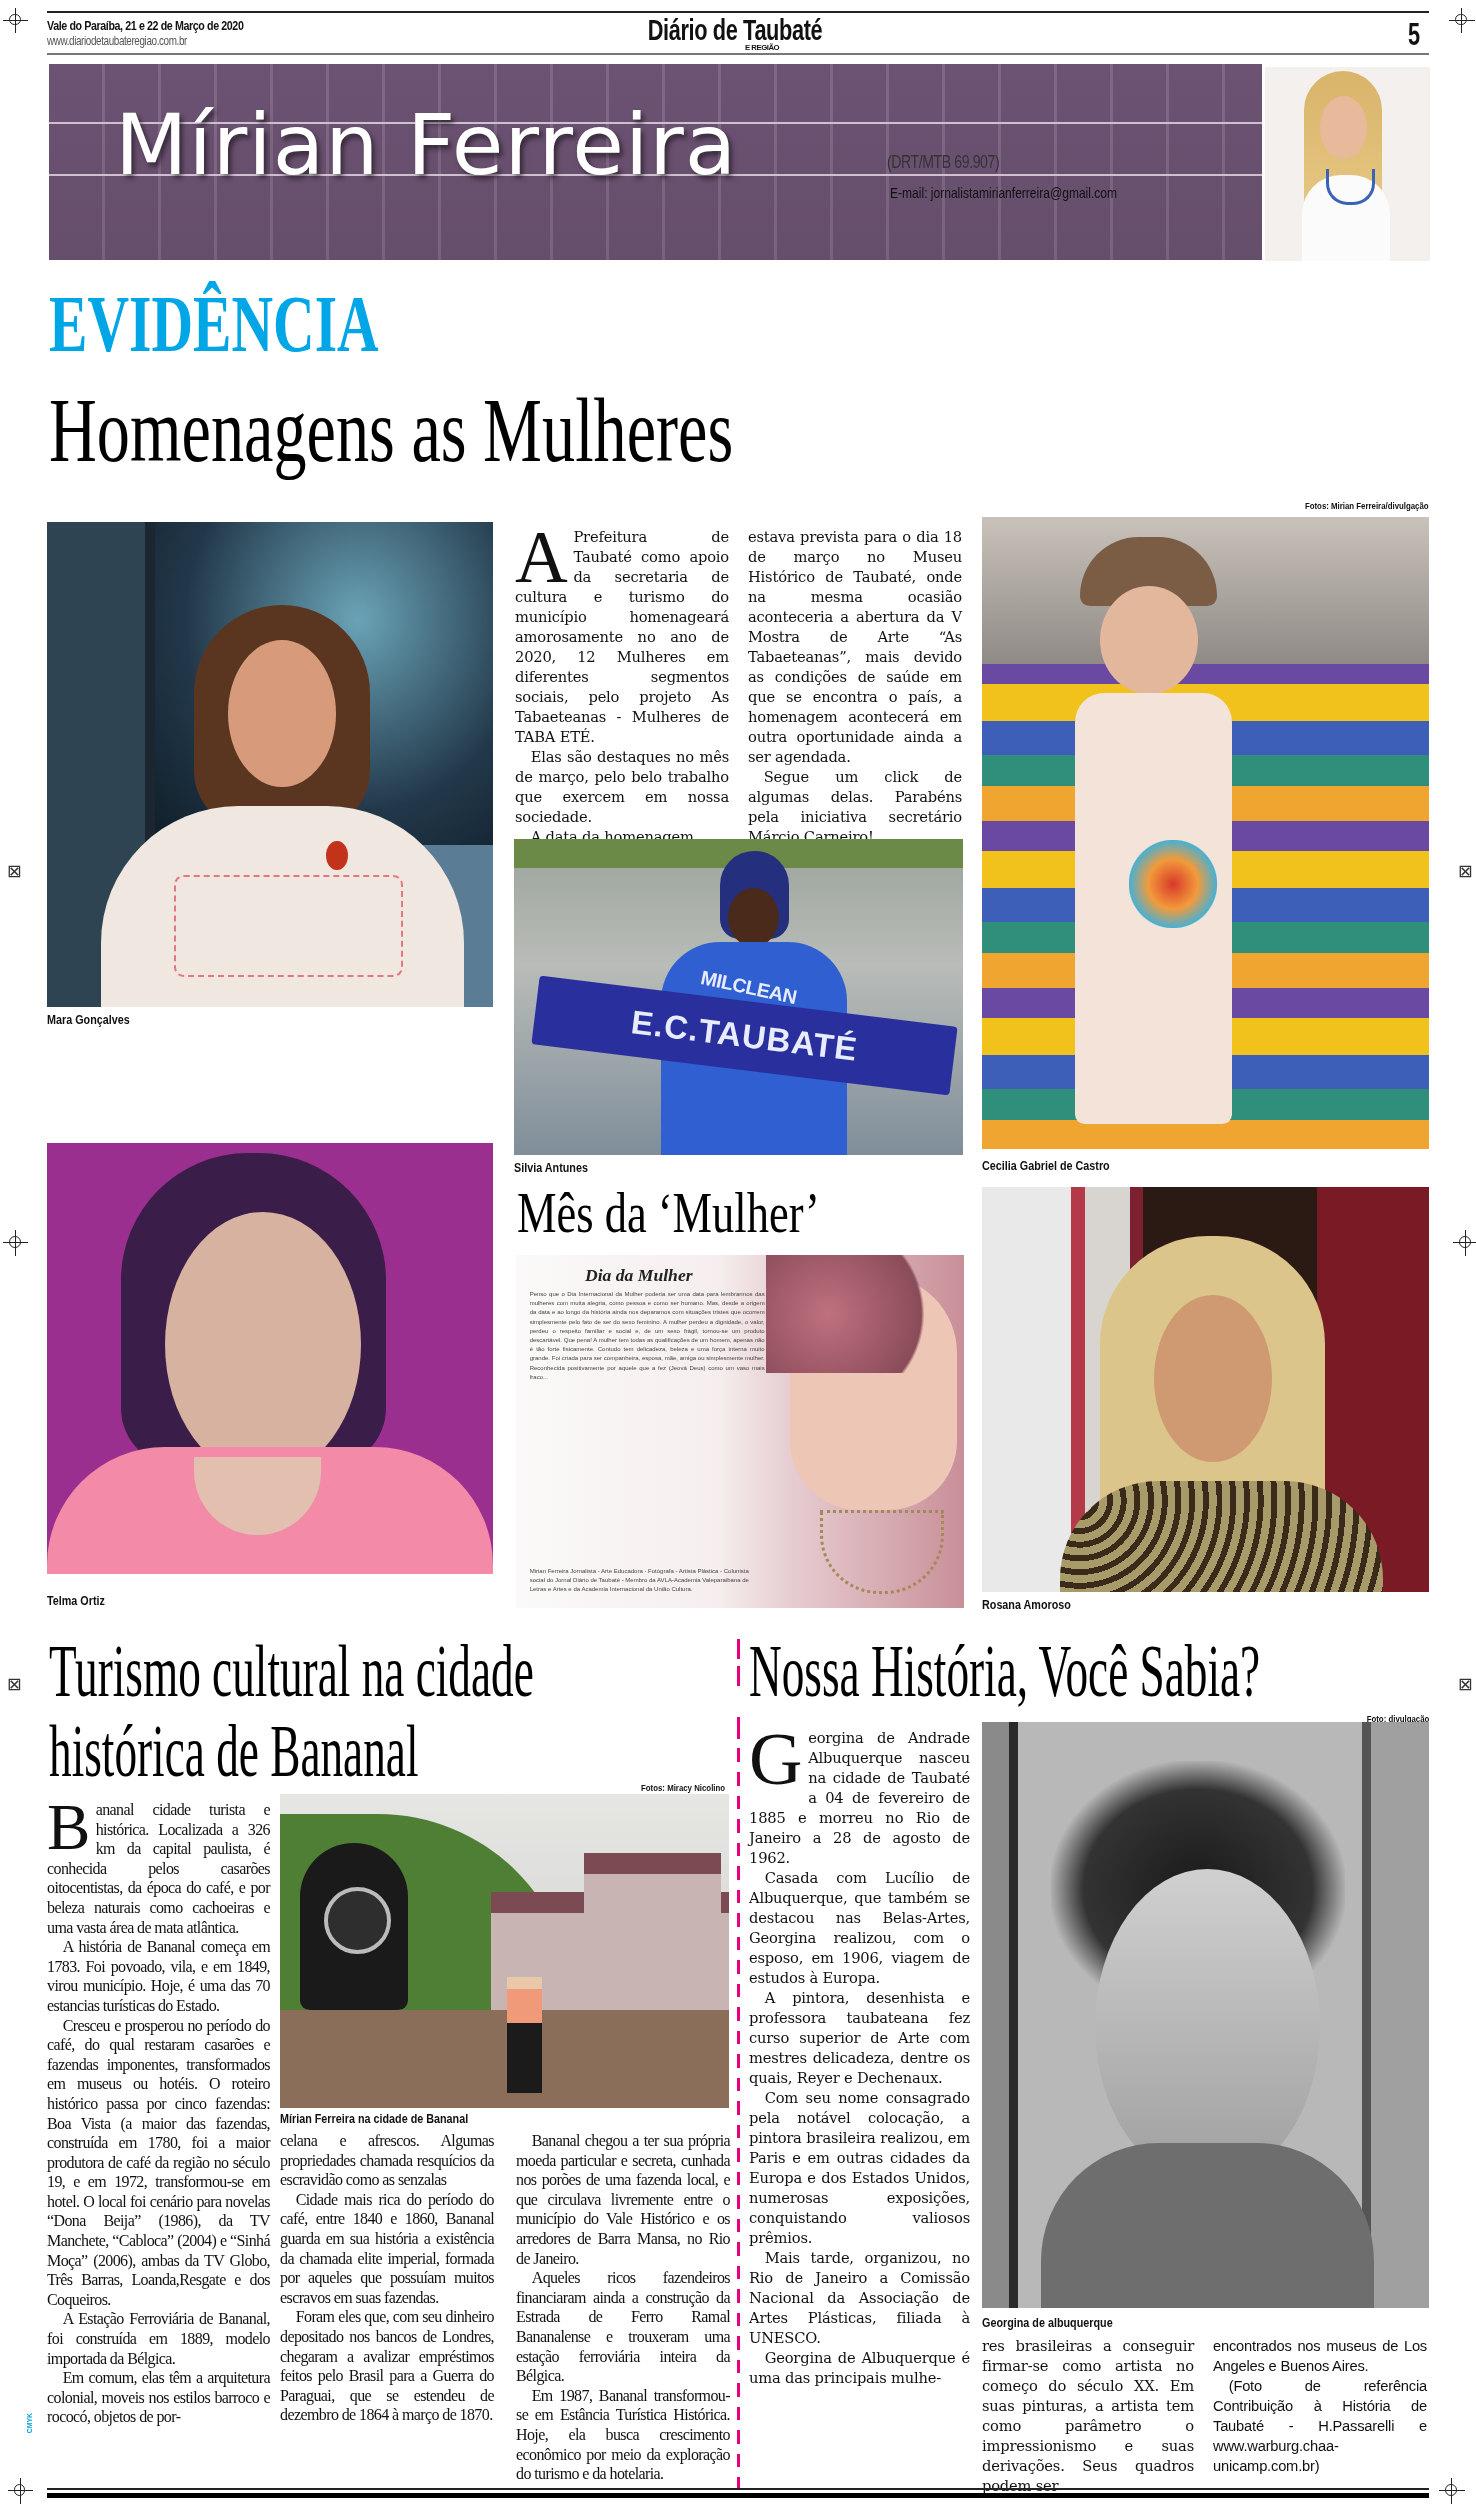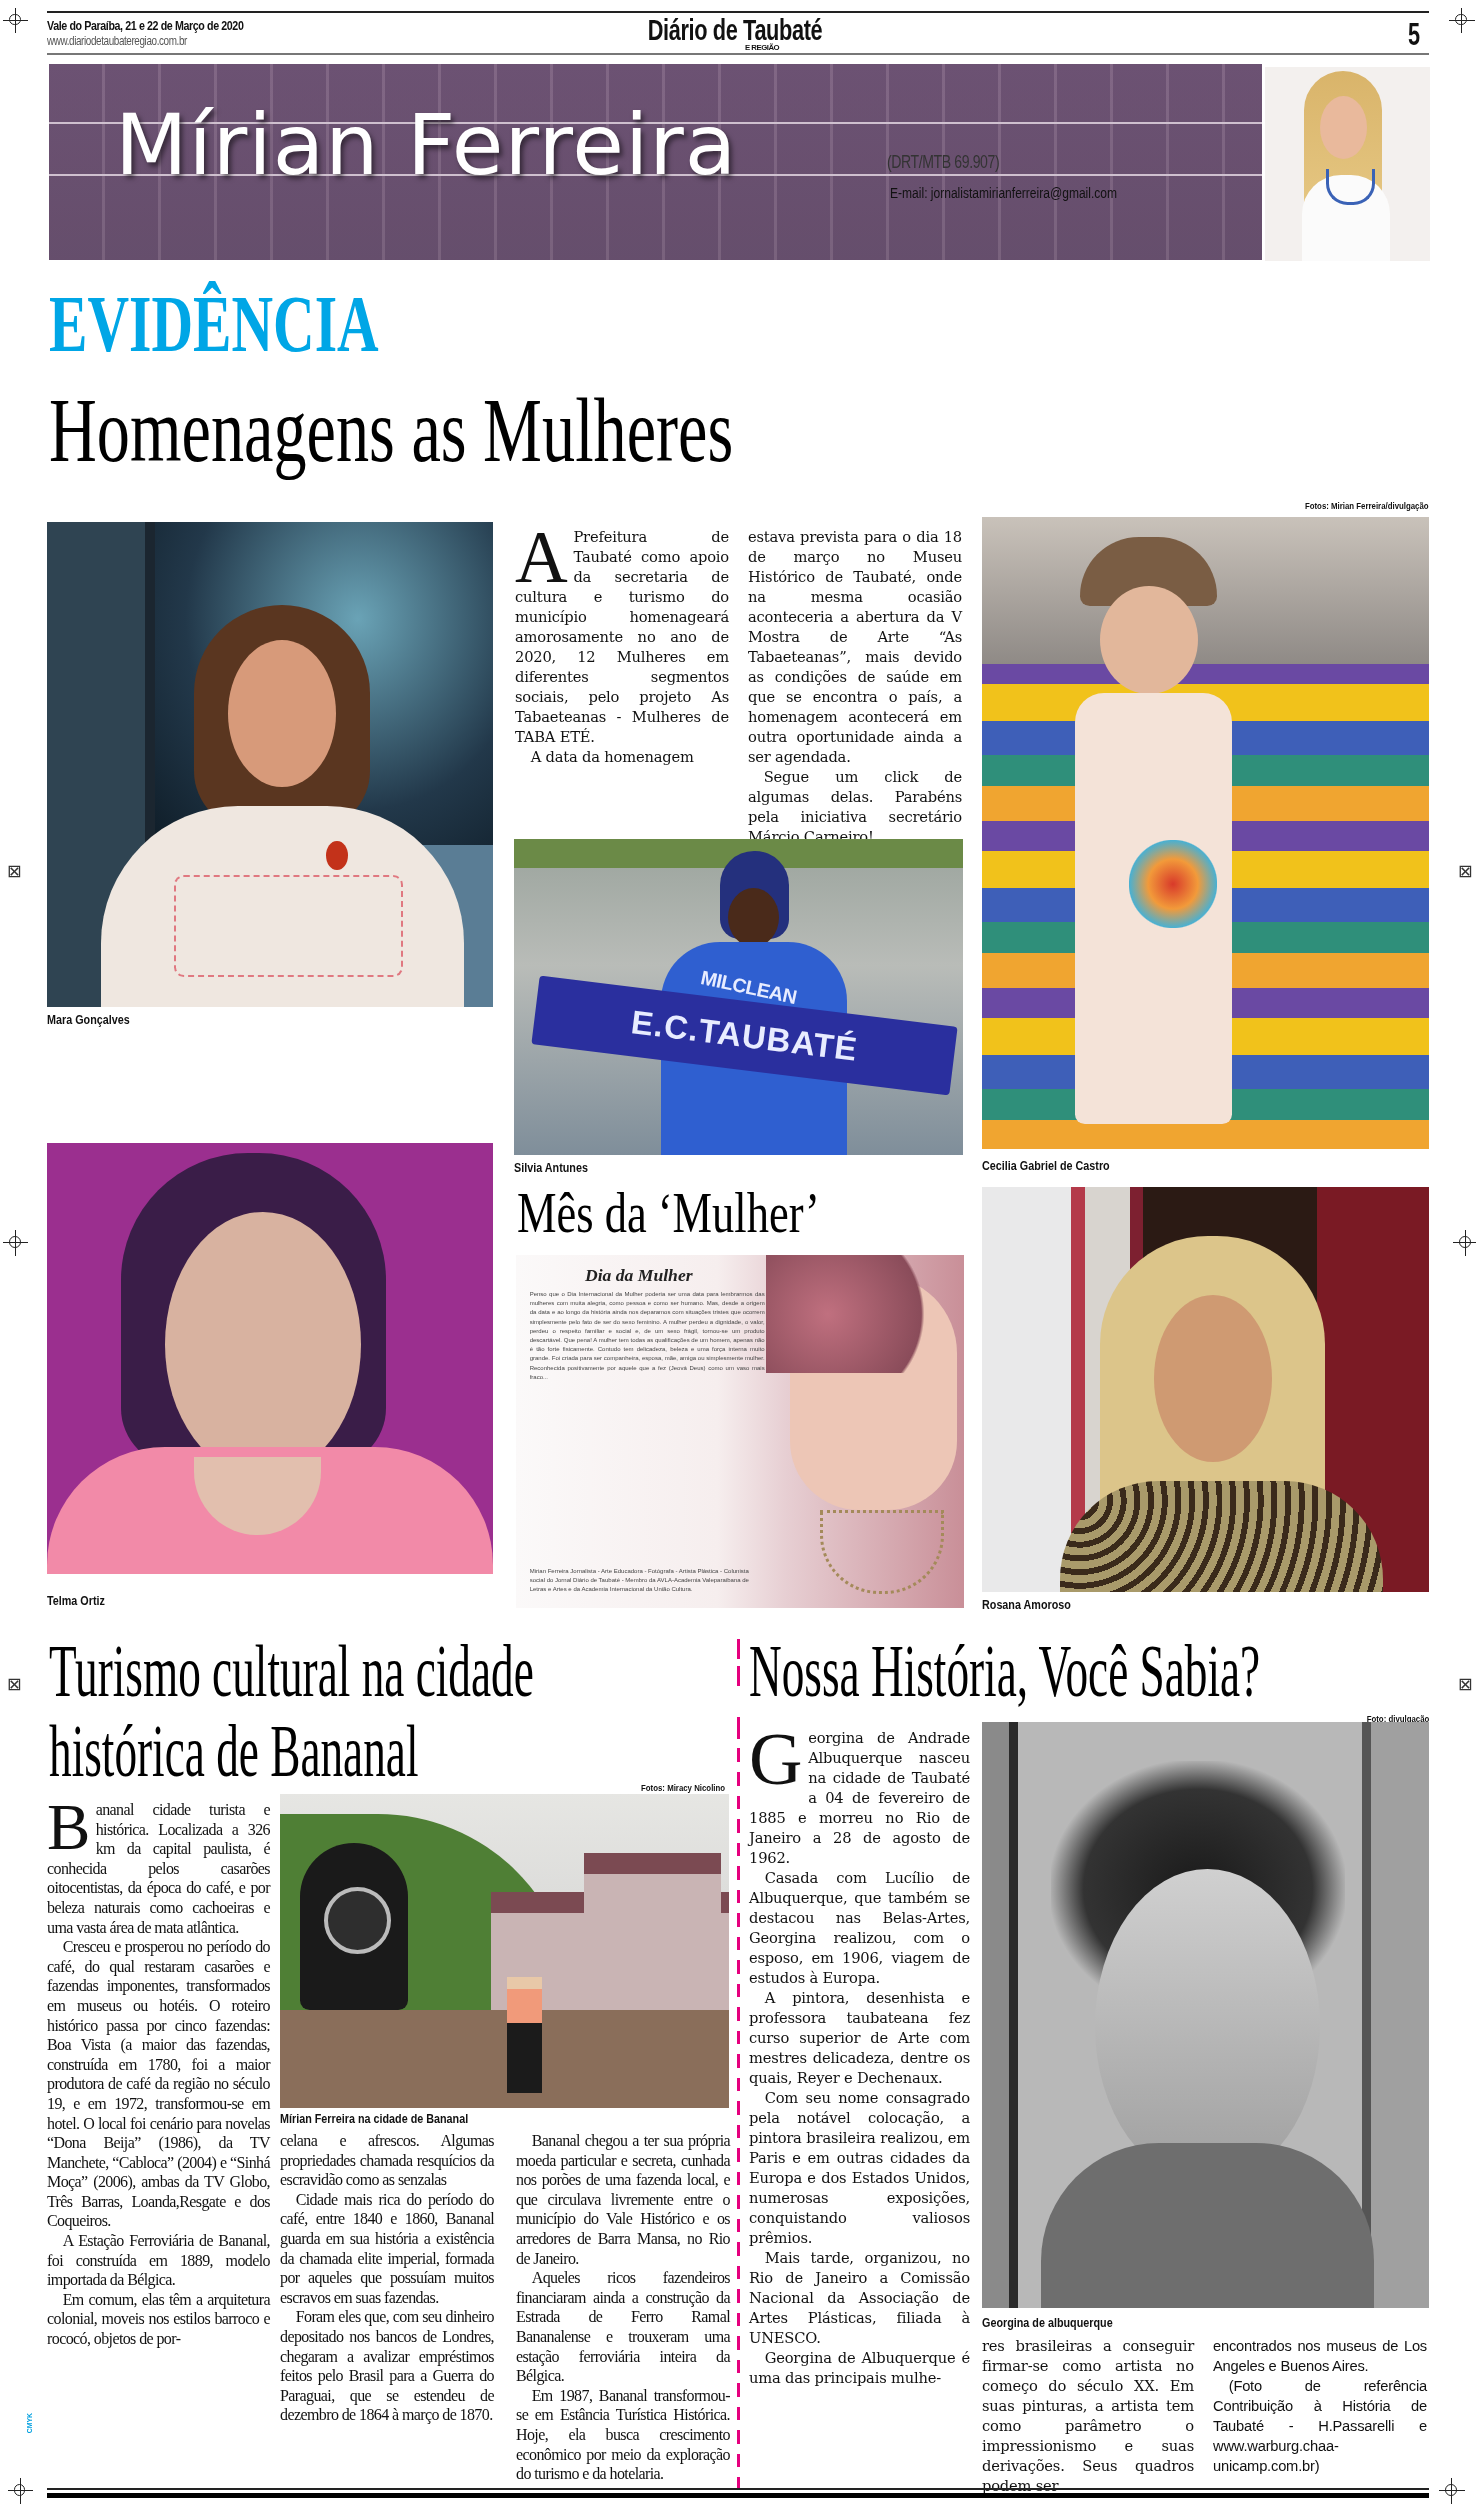--- a/index.html
+++ b/index.html
@@ -80,20 +80,21 @@
   <div class="abs" style="left:147px;top:83px;width:176px;height:225px;background:#5a3620;border-radius:88px 88px 59px 59px"></div>
   <div class="abs" style="left:181px;top:118px;width:108px;height:147px;background:#d79a7a;border-radius:50%"></div>
   <div class="abs" style="left:54px;top:284px;width:363px;height:206px;background:#efe7e0;border-radius:137px 137px 0 0"></div>
   <div class="abs" style="left:127px;top:353px;width:225px;height:98px;border:2.9px dashed #e07880;border-radius:9.8px"></div>
   <div class="abs" style="left:279px;top:319px;width:21.6px;height:29px;background:#c3321a;border-radius:50%"></div>
 </div>
 <div class="caption" style="left:47px;top:1013px">Mara Gonçalves</div>
 
 <div class="col" style="left:515px;top:527px;width:214px;font-family:'DejaVu Serif',serif;font-size:14.7px;line-height:20px;letter-spacing:-0.2px">
   <p class="first"><span class="dropcap" style="font-size:73px;line-height:57px">A</span><span>Prefeitura de Taubaté como apoio da secretaria de cultura e turismo do município homenageará amorosamente no ano de 2020, 12 Mulheres em diferentes segmentos sociais, pelo projeto As Tabaeteanas - Mulheres de TABA ETÉ.</span></p>
+  <p>Elas são destaques no mês de março, pelo belo trabalho que exercem em nossa sociedade.</p>
   <p>A data da homenagem</p>
 </div>
 <div class="col" style="left:748px;top:527px;width:214px;font-family:'DejaVu Serif',serif;font-size:14.7px;line-height:20px;letter-spacing:-0.2px">
   <p class="first">estava prevista para o dia 18 de março no Museu Histórico de Taubaté, onde na mesma ocasião aconteceria a abertura da V Mostra de Arte “As Tabaeteanas”, mais devido as condições de saúde em que se encontra o país, a homenagem acontecerá em outra oportunidade ainda a ser agendada.</p>
   <p>Segue um click de algumas delas. Parabéns pela iniciativa secretário Márcio Carneiro!</p>
 </div>
 
 <div class="photo" style="left:514px;top:839px;width:449px;height:316px;background:linear-gradient(180deg,#9aa39c 0%,#b9bcb8 40%,#7f8e9a 100%)">
   <div class="abs" style="left:0;top:0;width:449px;height:29px;background:#6b8a47"></div>
   <div class="abs" style="left:206px;top:11.8px;width:69px;height:88px;background:#24307d;border-radius:34px 34px 19.6px 19.6px"></div>
@@ -143,20 +144,21 @@
 <div class="abs" style="left:49px;top:1635px;font-family:'Liberation Serif',serif;font-size:73px;color:#000;transform:scaleX(0.62);transform-origin:left top;white-space:nowrap;line-height:1">Turismo cultural na cidade</div>
 <div class="abs" style="left:49px;top:1715px;font-family:'Liberation Serif',serif;font-size:73px;color:#000;transform:scaleX(0.62);transform-origin:left top;white-space:nowrap;line-height:1">histórica de Bananal</div>
 
 <div class="pinkbar" style="top:1639px;height:19.6px"></div>
 <div class="pinkbar" style="top:1666px;height:19.6px"></div>
 <div class="pinkbar" style="top:1717px;height:15.7px"></div>
 <div class="abs" style="left:737px;top:1725px;width:2.9px;height:765px;background:repeating-linear-gradient(180deg,#e5007e 0 13.7px,transparent 13.7px 23.5px)"></div>
 
 <div class="col cond-col" style="left:47px;top:1800px;width:223px;font-size:16px;line-height:19.6px">
   <p class="first"><span class="dropcap" style="font-size:65px;line-height:51px">B</span><span>ananal cidade turista e histórica. Localizada a 326 km da capital paulista, é conhecida pelos casarões oitocentistas, da época do café, e por beleza naturais como cachoeiras e uma vasta área de mata atlântica.</span></p>
+  <p>A história de Bananal começa em 1783. Foi povoado, vila, e em 1849, virou município. Hoje, é uma das 70 estancias turísticas do Estado.</p>
   <p>Cresceu e prosperou no período do café, do qual restaram casarões e fazendas imponentes, transformados em museus ou hotéis. O roteiro histórico passa por cinco fazendas: Boa Vista (a maior das fazendas, construída em 1780, foi a maior produtora de café da região no século 19, e em 1972, transformou-se em hotel. O local foi cenário para novelas “Dona Beija” (1986), da TV Manchete, “Cabloca” (2004) e “Sinhá Moça” (2006), ambas da TV Globo, Três Barras, Loanda,Resgate e dos Coqueiros.</p>
   <p>A Estação Ferroviária de Bananal, foi construída em 1889, modelo importada da Bélgica.</p>
   <p>Em comum, elas têm a arquitetura colonial, moveis nos estilos barroco e rococó, objetos de por-</p>
 </div>
 
 <div class="credit" style="right:751px;top:1782px">Fotos: Miracy Nicolino</div>
 <div class="photo" style="left:280px;top:1794px;width:449px;height:314px;background:linear-gradient(180deg,#e6e6e3 0%,#dcdcda 35%,#5f8a3c 35%)">
   <div class="abs" style="left:0;top:19.6px;width:294px;height:196px;background:#4f7f35;border-radius:0 196px 0 0"></div>
   <div class="abs" style="left:19.6px;top:49px;width:108px;height:167px;background:#1a1a1a;border-radius:54px 54px 9.8px 9.8px"></div>
   <div class="abs" style="left:44px;top:93px;width:59px;height:59px;background:#2e2e2e;border-radius:50%;border:4.9px solid #bbb"></div>

